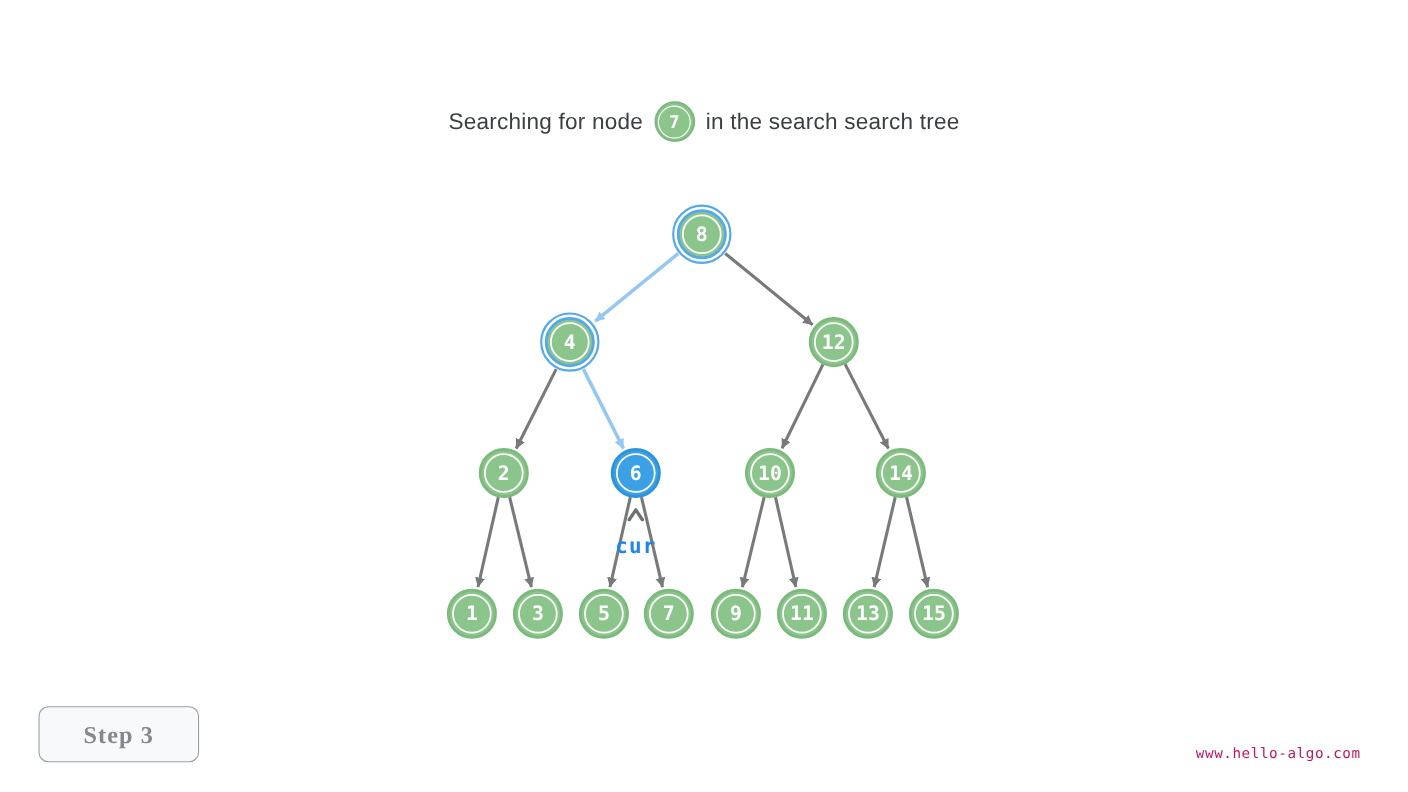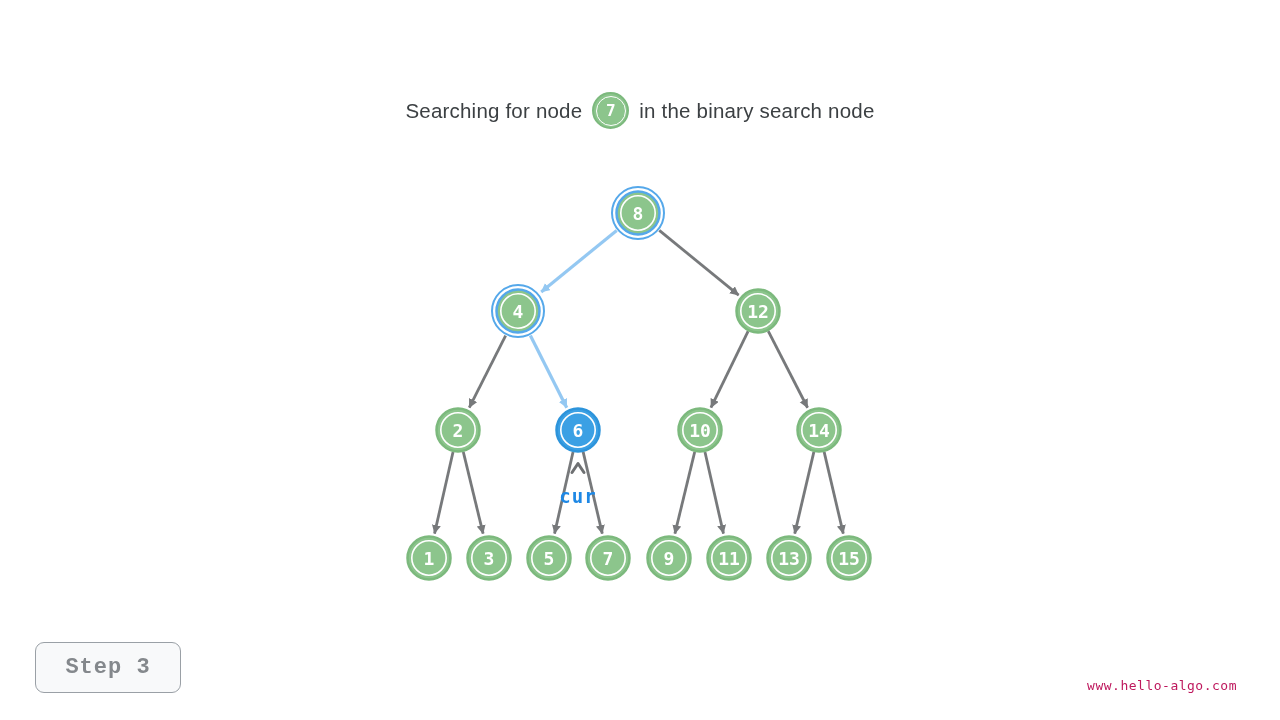--- a/index.html
+++ b/index.html
@@ -63,21 +63,21 @@
     top: 642px;
     width: 146px;
     height: 51px;
     box-sizing: border-box;
     background: #F8F9FA;
     border: 1.5px solid #9AA0A6;
     border-radius: 9px;
     display: flex;
     align-items: center;
     justify-content: center;
-    font-family: Liberation Mono, monospace;
+    font-family: Liberation Serif, serif;
     font-weight: bold;
     font-size: 22px;
     color: #84888C;
     letter-spacing: 1px;
   }
   .watermark {
     position: absolute;
     right: 43px;
     bottom: 27px;
     font-family: "DejaVu Sans Mono", monospace;
@@ -89,21 +89,21 @@
 </head>
 <body>
 
 <div class="stage">
 
   <div class="title">
     <span>Searching for node</span>
     <span class="title-node">
       <span>7</span>
     </span>
-    <span>in the binary search node</span>
+    <span>in the search search tree</span>
   </div>
 
   <svg class="tree-svg" width="1280" height="720" viewBox="0 0 1280 720">
       <defs>
         <marker id="arrow-normal" markerUnits="userSpaceOnUse" markerWidth="12" markerHeight="12" refX="8.5" refY="4.5" orient="auto">
           <path d="M0,0 L9,4.5 L0,9 Z" fill="#77797B"></path>
         </marker>
         <marker id="arrow-highlight" markerUnits="userSpaceOnUse" markerWidth="12" markerHeight="12" refX="8.5" refY="4.5" orient="auto">
           <path d="M0,0 L9,4.5 L0,9 Z" fill="#94C8F2"></path>
         </marker>

